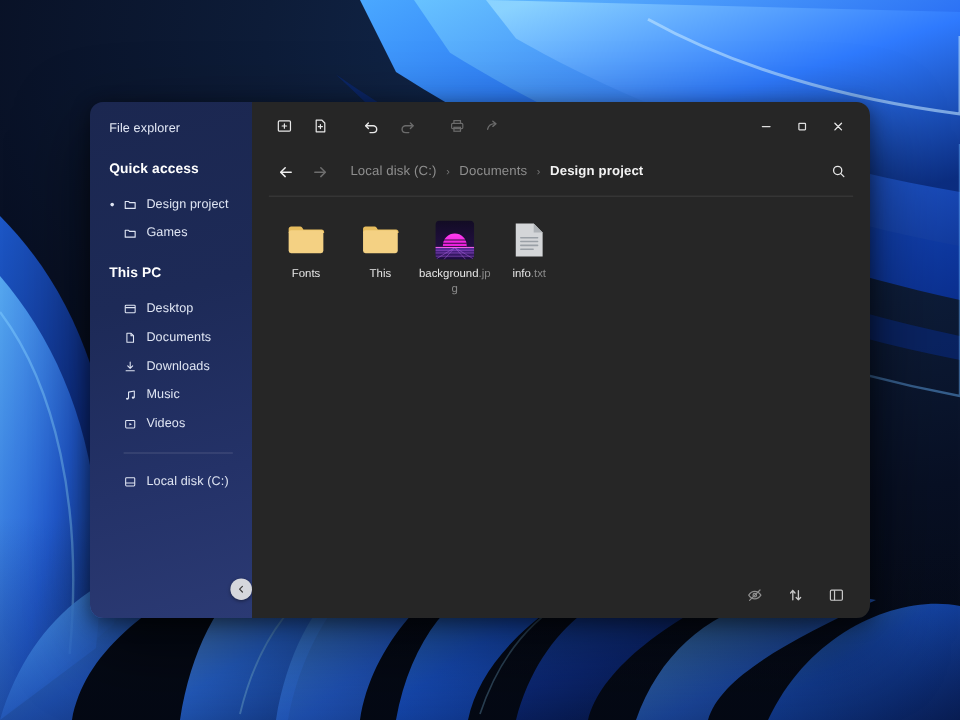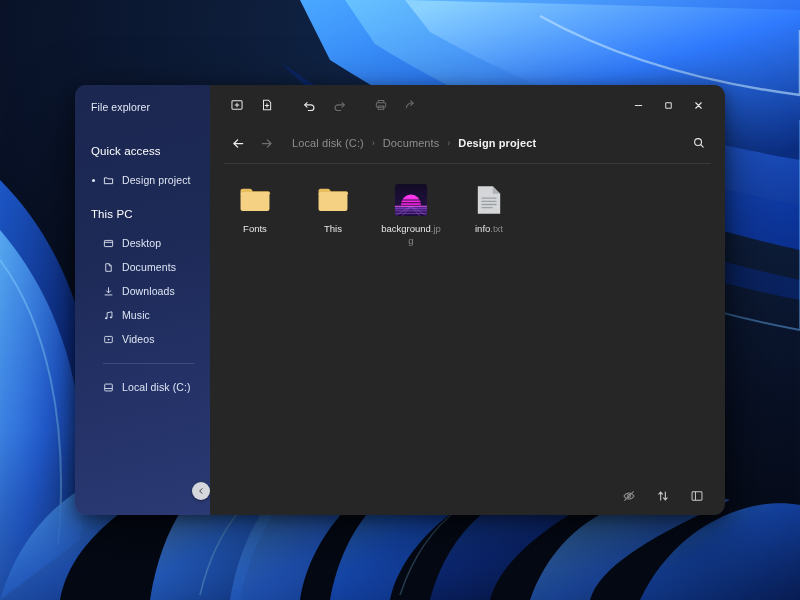--- a/index.html
+++ b/index.html
@@ -46,26 +46,26 @@
     flex: 0 0 135px;
     position: relative;
     background: linear-gradient(165deg, #1b2750 0%, #1d2a57 38%, #243268 72%, #2b3a74 100%);
     padding: 16px 0 0 0;
     color: #e9edf7;
   }
   .sb-title {
     font-size: 10.5px;
     color: #e3e8f5;
     padding: 0 0 0 16px;
-    margin-bottom: 32px;
+    margin-bottom: 22px;
     letter-spacing: .1px;
   }
   .sb-group {
     font-size: 11.5px;
-    font-weight: normal;
+    font-weight: bold;
     color: #ffffff;
     padding: 0 0 0 16px;
     margin-bottom: 11px;
     letter-spacing: .1px;
   }
   .sb-group.second { margin-top: 16px; }
   .sb-item {
     position: relative;
     display: flex;
     align-items: center;
@@ -164,21 +164,21 @@
     margin: 2px 14px 0 14px;
   }
 
   
   .files {
     flex: 1;
     display: flex;
     flex-wrap: wrap;
     align-content: flex-start;
     padding: 14px 14px 0 14px;
-    gap: 16px;
+    gap: 0;
   }
   .file {
     width: 62px;
     margin: 0 0 14px 0;
     display: flex;
     flex-direction: column;
     align-items: center;
     cursor: pointer;
     padding: 3px 0;
     border-radius: 4px;
@@ -283,20 +283,28 @@
         <span class="sb-dot"></span>
         <span>
           <svg width="11" height="11" viewBox="0 0 16 16" fill="none" stroke="#dfe5f3" stroke-width="1.4">
             <path d="M2 4.2h4l1.2 1.4H14v7H2z" stroke-linejoin="round"></path>
           </svg>
         </span>
         <span>Design project</span>
       </div>
 
 
+      <div class="sb-item">
+        <span>
+          <svg width="11" height="11" viewBox="0 0 16 16" fill="none" stroke="#dfe5f3" stroke-width="1.4">
+            <path d="M2 4.2h4l1.2 1.4H14v7H2z" stroke-linejoin="round"></path>
+          </svg>
+        </span>
+        <span>Games</span>
+      </div>
 
       <div class="sb-group second">This PC</div>
 
       <div class="sb-item">
         <span>
           <svg width="11" height="11" viewBox="0 0 16 16" fill="none" stroke="#dfe5f3" stroke-width="1.3">
             <rect x="2" y="3.5" width="12" height="9" rx="1"></rect>
               <path d="M2 6.3h12"></path>
           </svg>
         </span>

